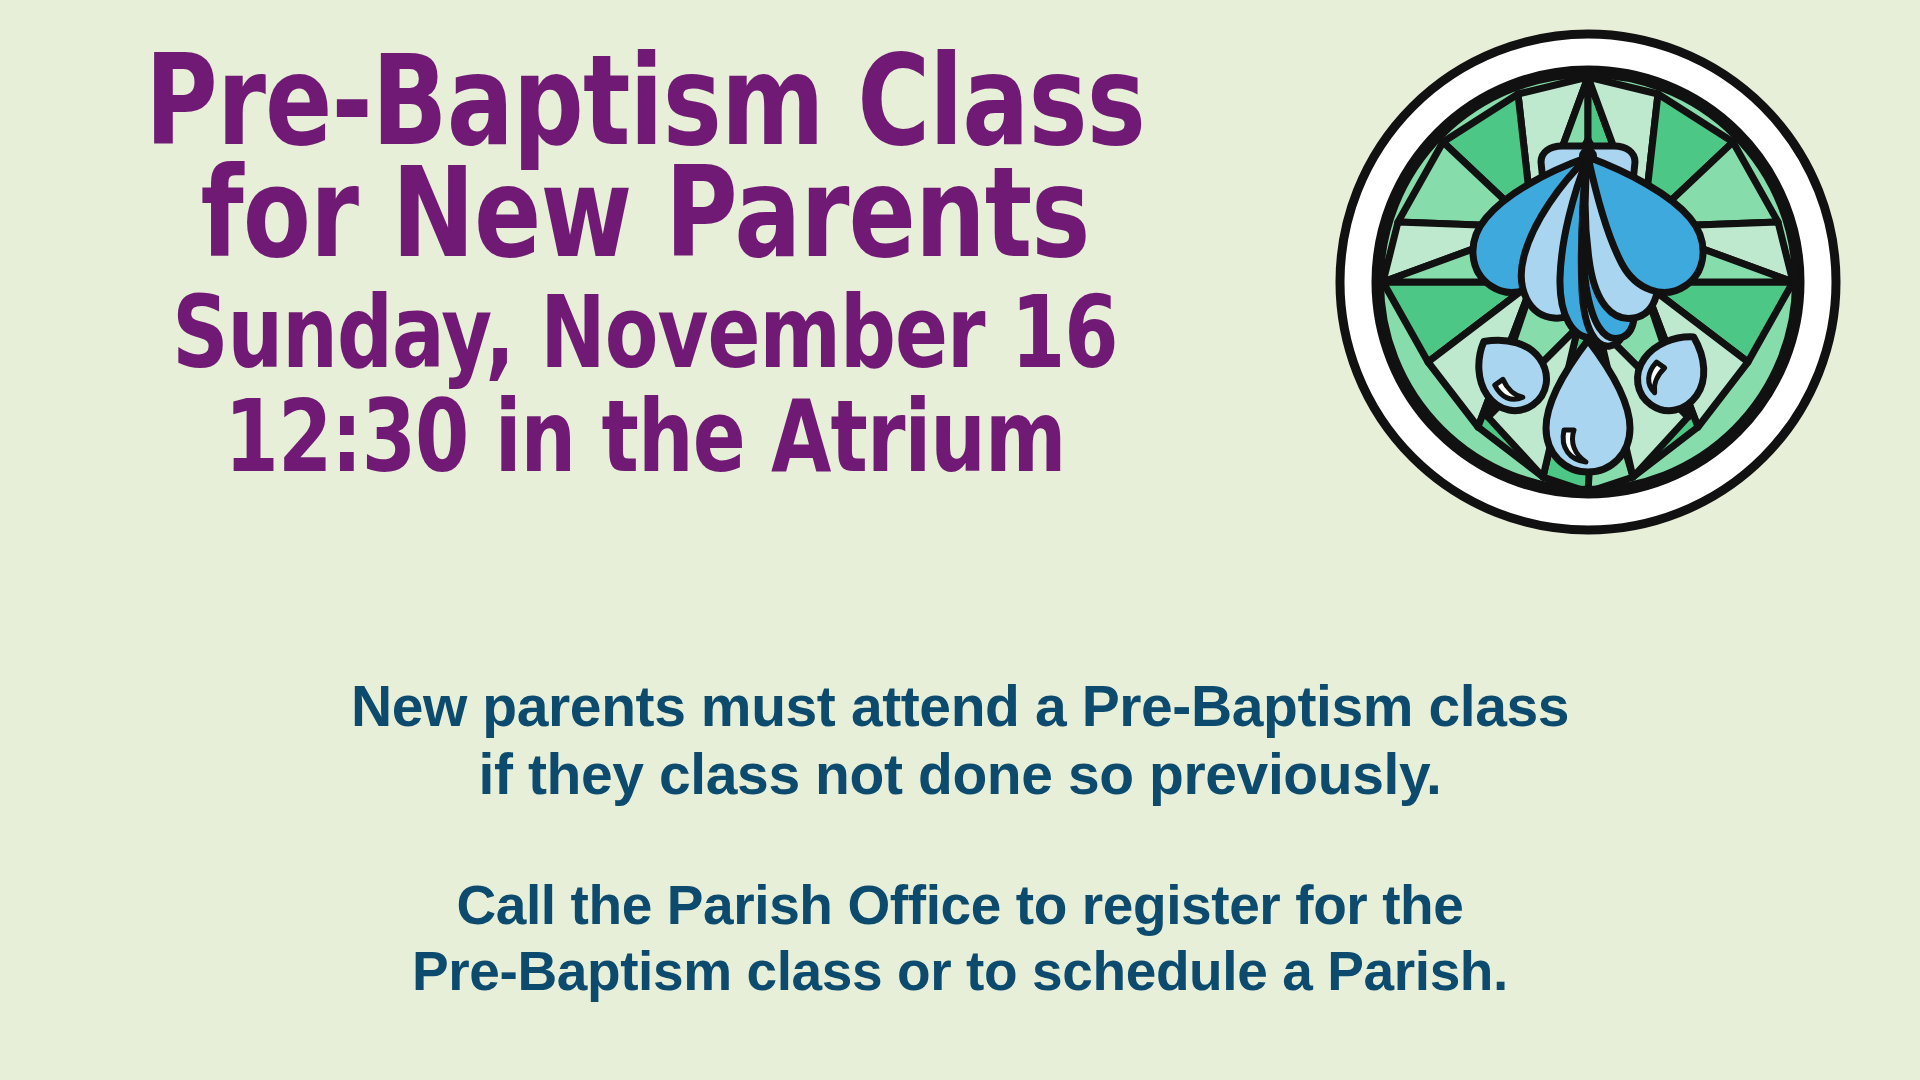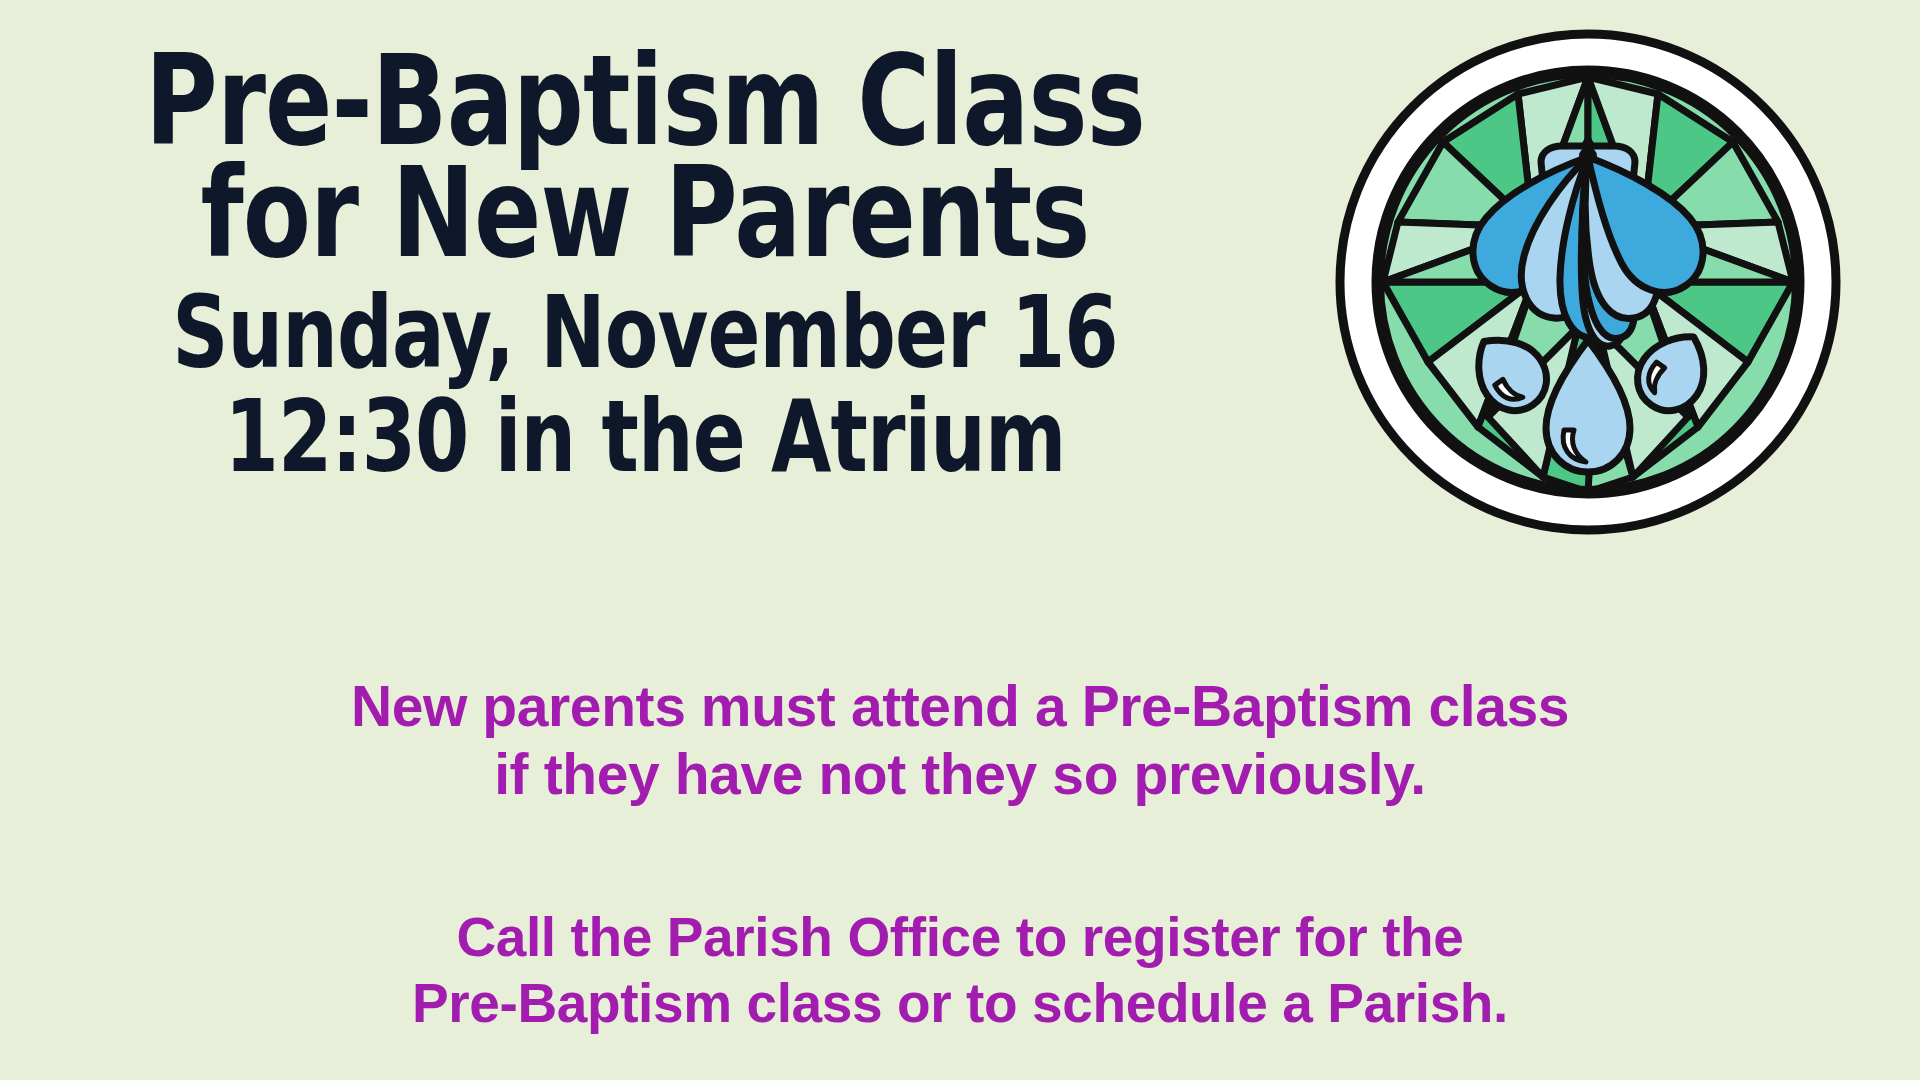--- a/index.html
+++ b/index.html
@@ -21,21 +21,21 @@
     overflow: hidden;
   }
 
   
   .headline-block {
     position: absolute;
     left: 0;
     top: 40px;
     width: 1290px;
     text-align: center;
-    color: #0f172a;
+    color: #701a75;
     font-family: "DejaVu Sans", sans-serif;
     font-weight: bold;
     line-height: 0.98;
     letter-spacing: -1px;
   }
   .hl-line {
     display: block;
     white-space: nowrap;
   }
   .hl-1 {
@@ -61,32 +61,32 @@
     transform: scaleX(0.93) scaleY(1.18);
     transform-origin: center top;
   }
 
   
   .body-block {
     position: absolute;
     left: 0;
     width: 1920px;
     text-align: center;
-    color: #a21caf;
+    color: #0c4a6e;
     font-family: "Liberation Sans", sans-serif;
     font-weight: bold;
   }
   #para-requirement {
     top: 672px;
     font-size: 57px;
     line-height: 1.20;
     letter-spacing: -0.4px;
   }
   #para-register {
-    top: 904px;
+    top: 872px;
     font-size: 55px;
     line-height: 1.20;
     letter-spacing: -0.4px;
   }
   .body-line {
     display: block;
     white-space: nowrap;
   }
 
   
@@ -110,21 +110,21 @@
 
   <div class="headline-block">
     <span class="hl-line hl-1">Pre-Baptism Class</span>
     <span class="hl-line hl-2">for New Parents</span>
     <span class="hl-line hl-3">Sunday, November 16</span>
     <span class="hl-line hl-4">12:30 in the Atrium</span>
   </div>
 
   <div class="body-block" id="para-requirement">
     <span class="body-line">New parents must attend a Pre-Baptism class</span>
-    <span class="body-line">if they have not they so previously.</span>
+    <span class="body-line">if they class not done so previously.</span>
   </div>
 
   <div class="body-block" id="para-register">
     <span class="body-line">Call the Parish Office to register for the</span>
     <span class="body-line">Pre-Baptism class or to schedule a Parish.</span>
   </div>
 
   <div id="stained-glass">
     <svg viewBox="0 0 520 520" xmlns="http://www.w3.org/2000/svg">
       <defs>

